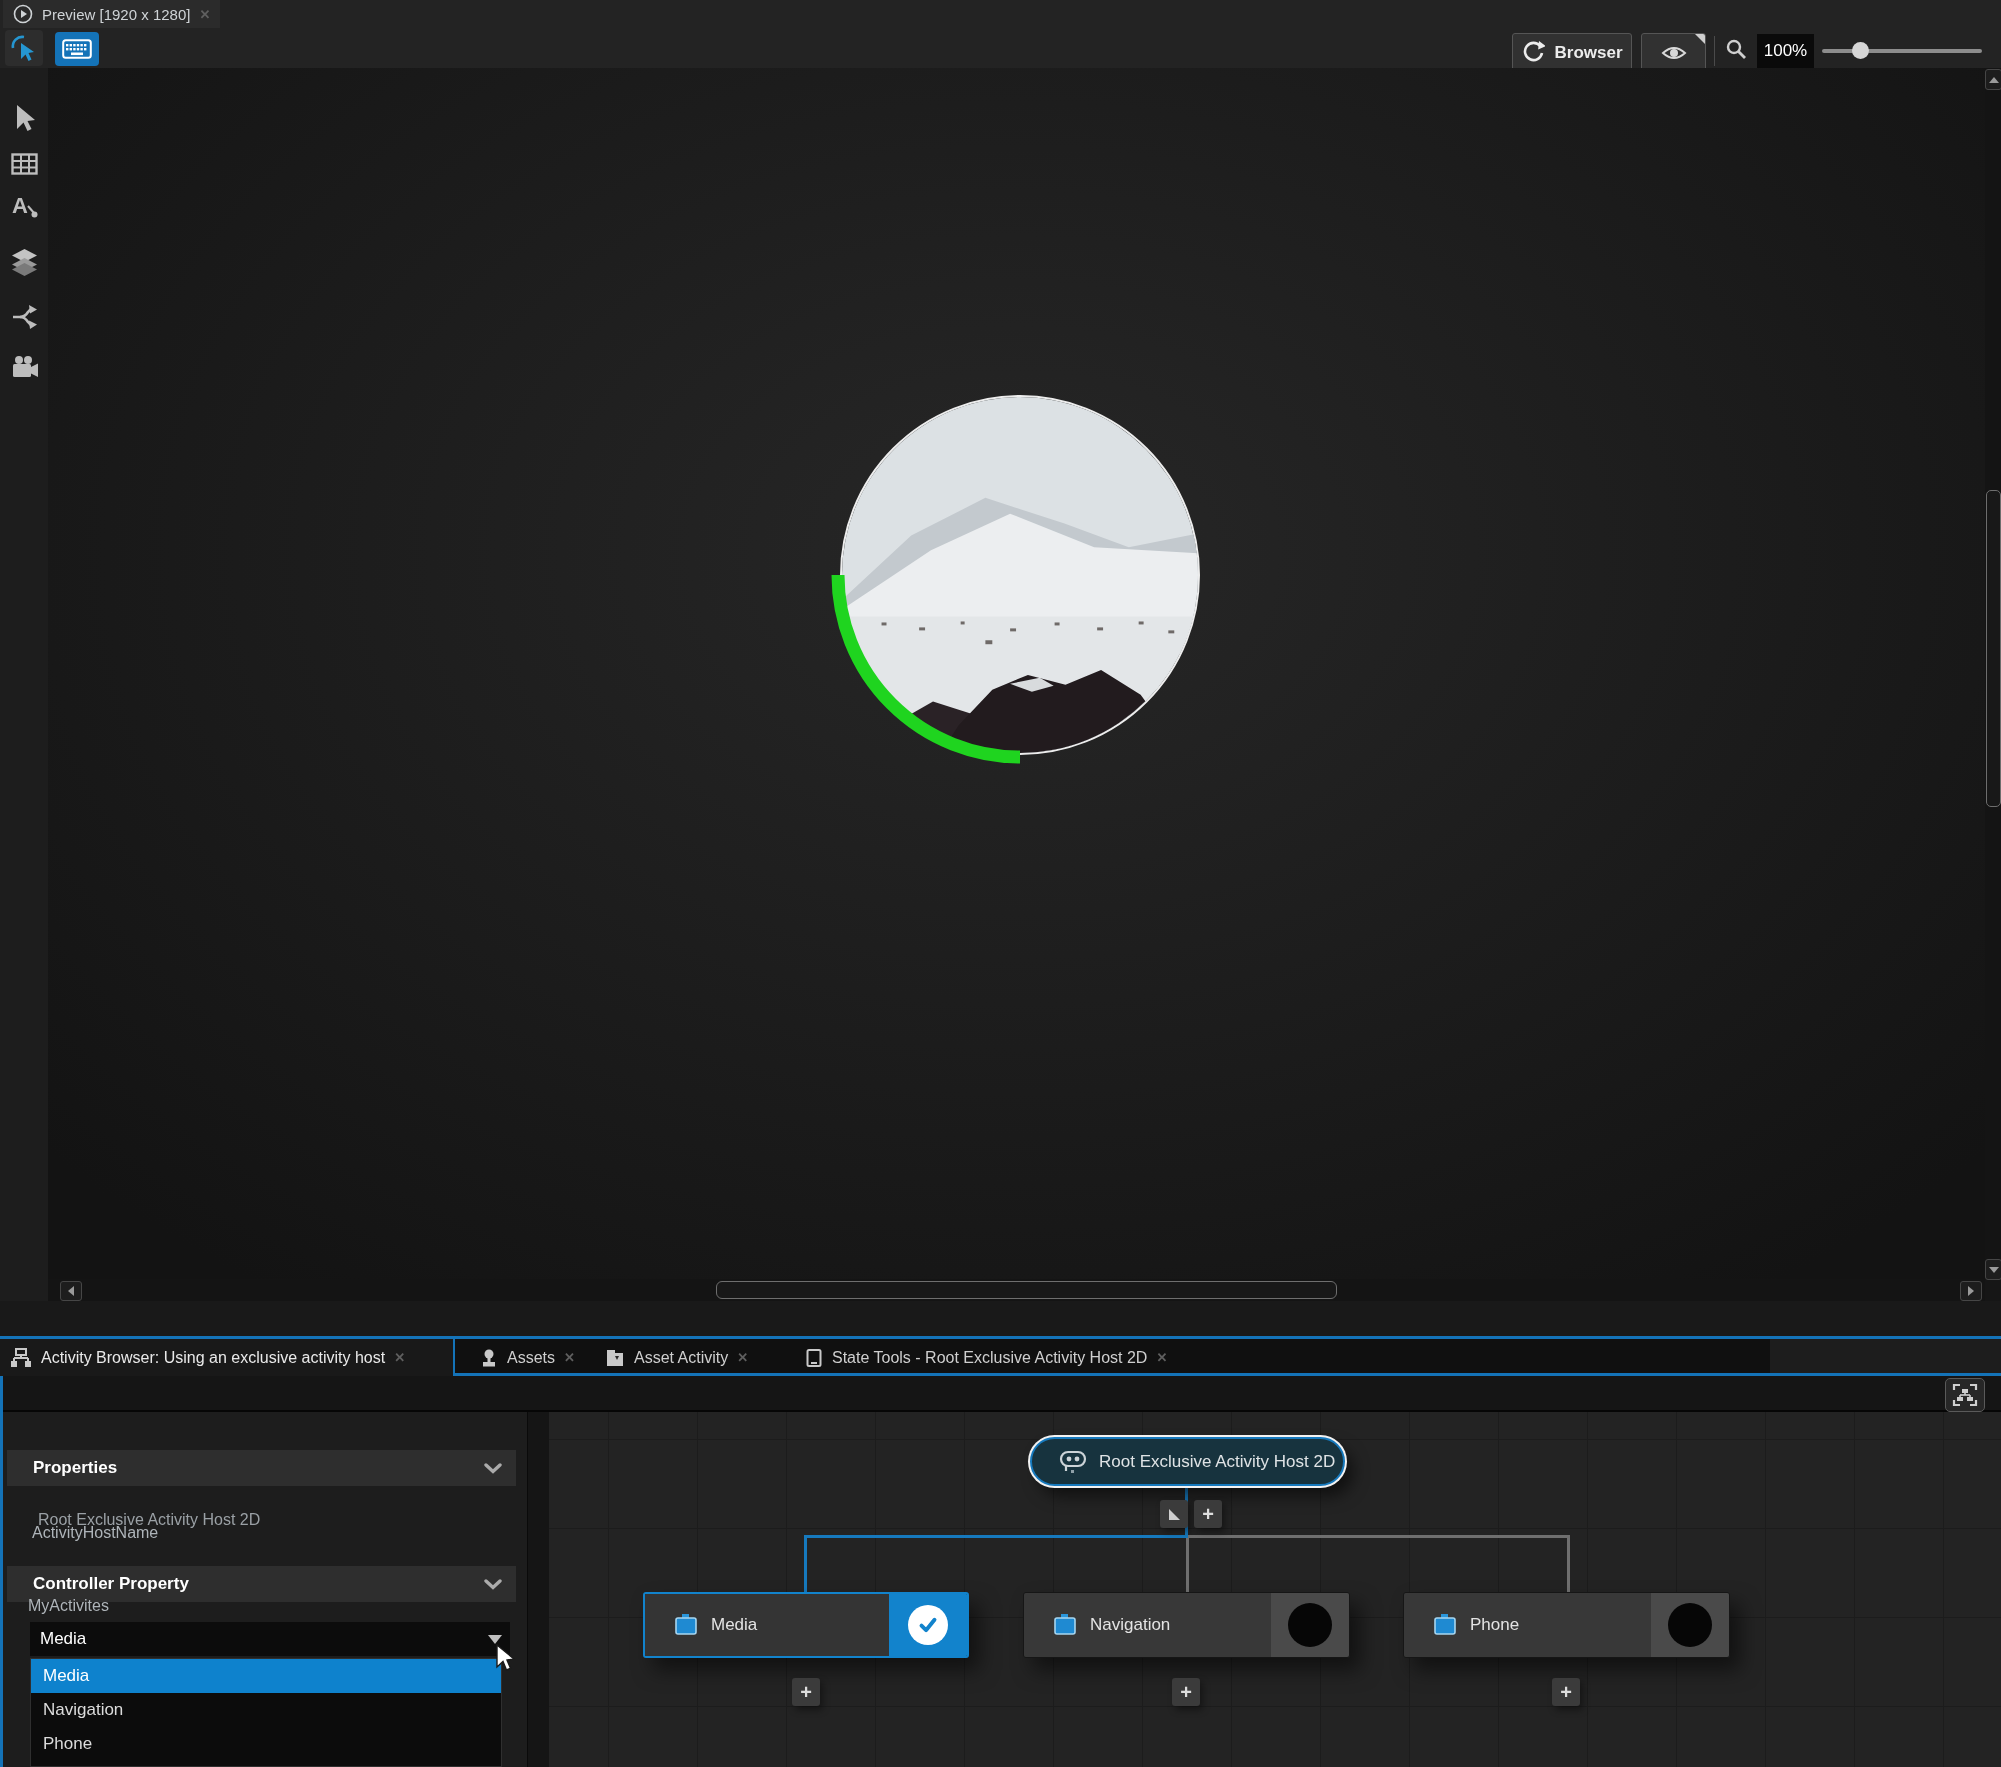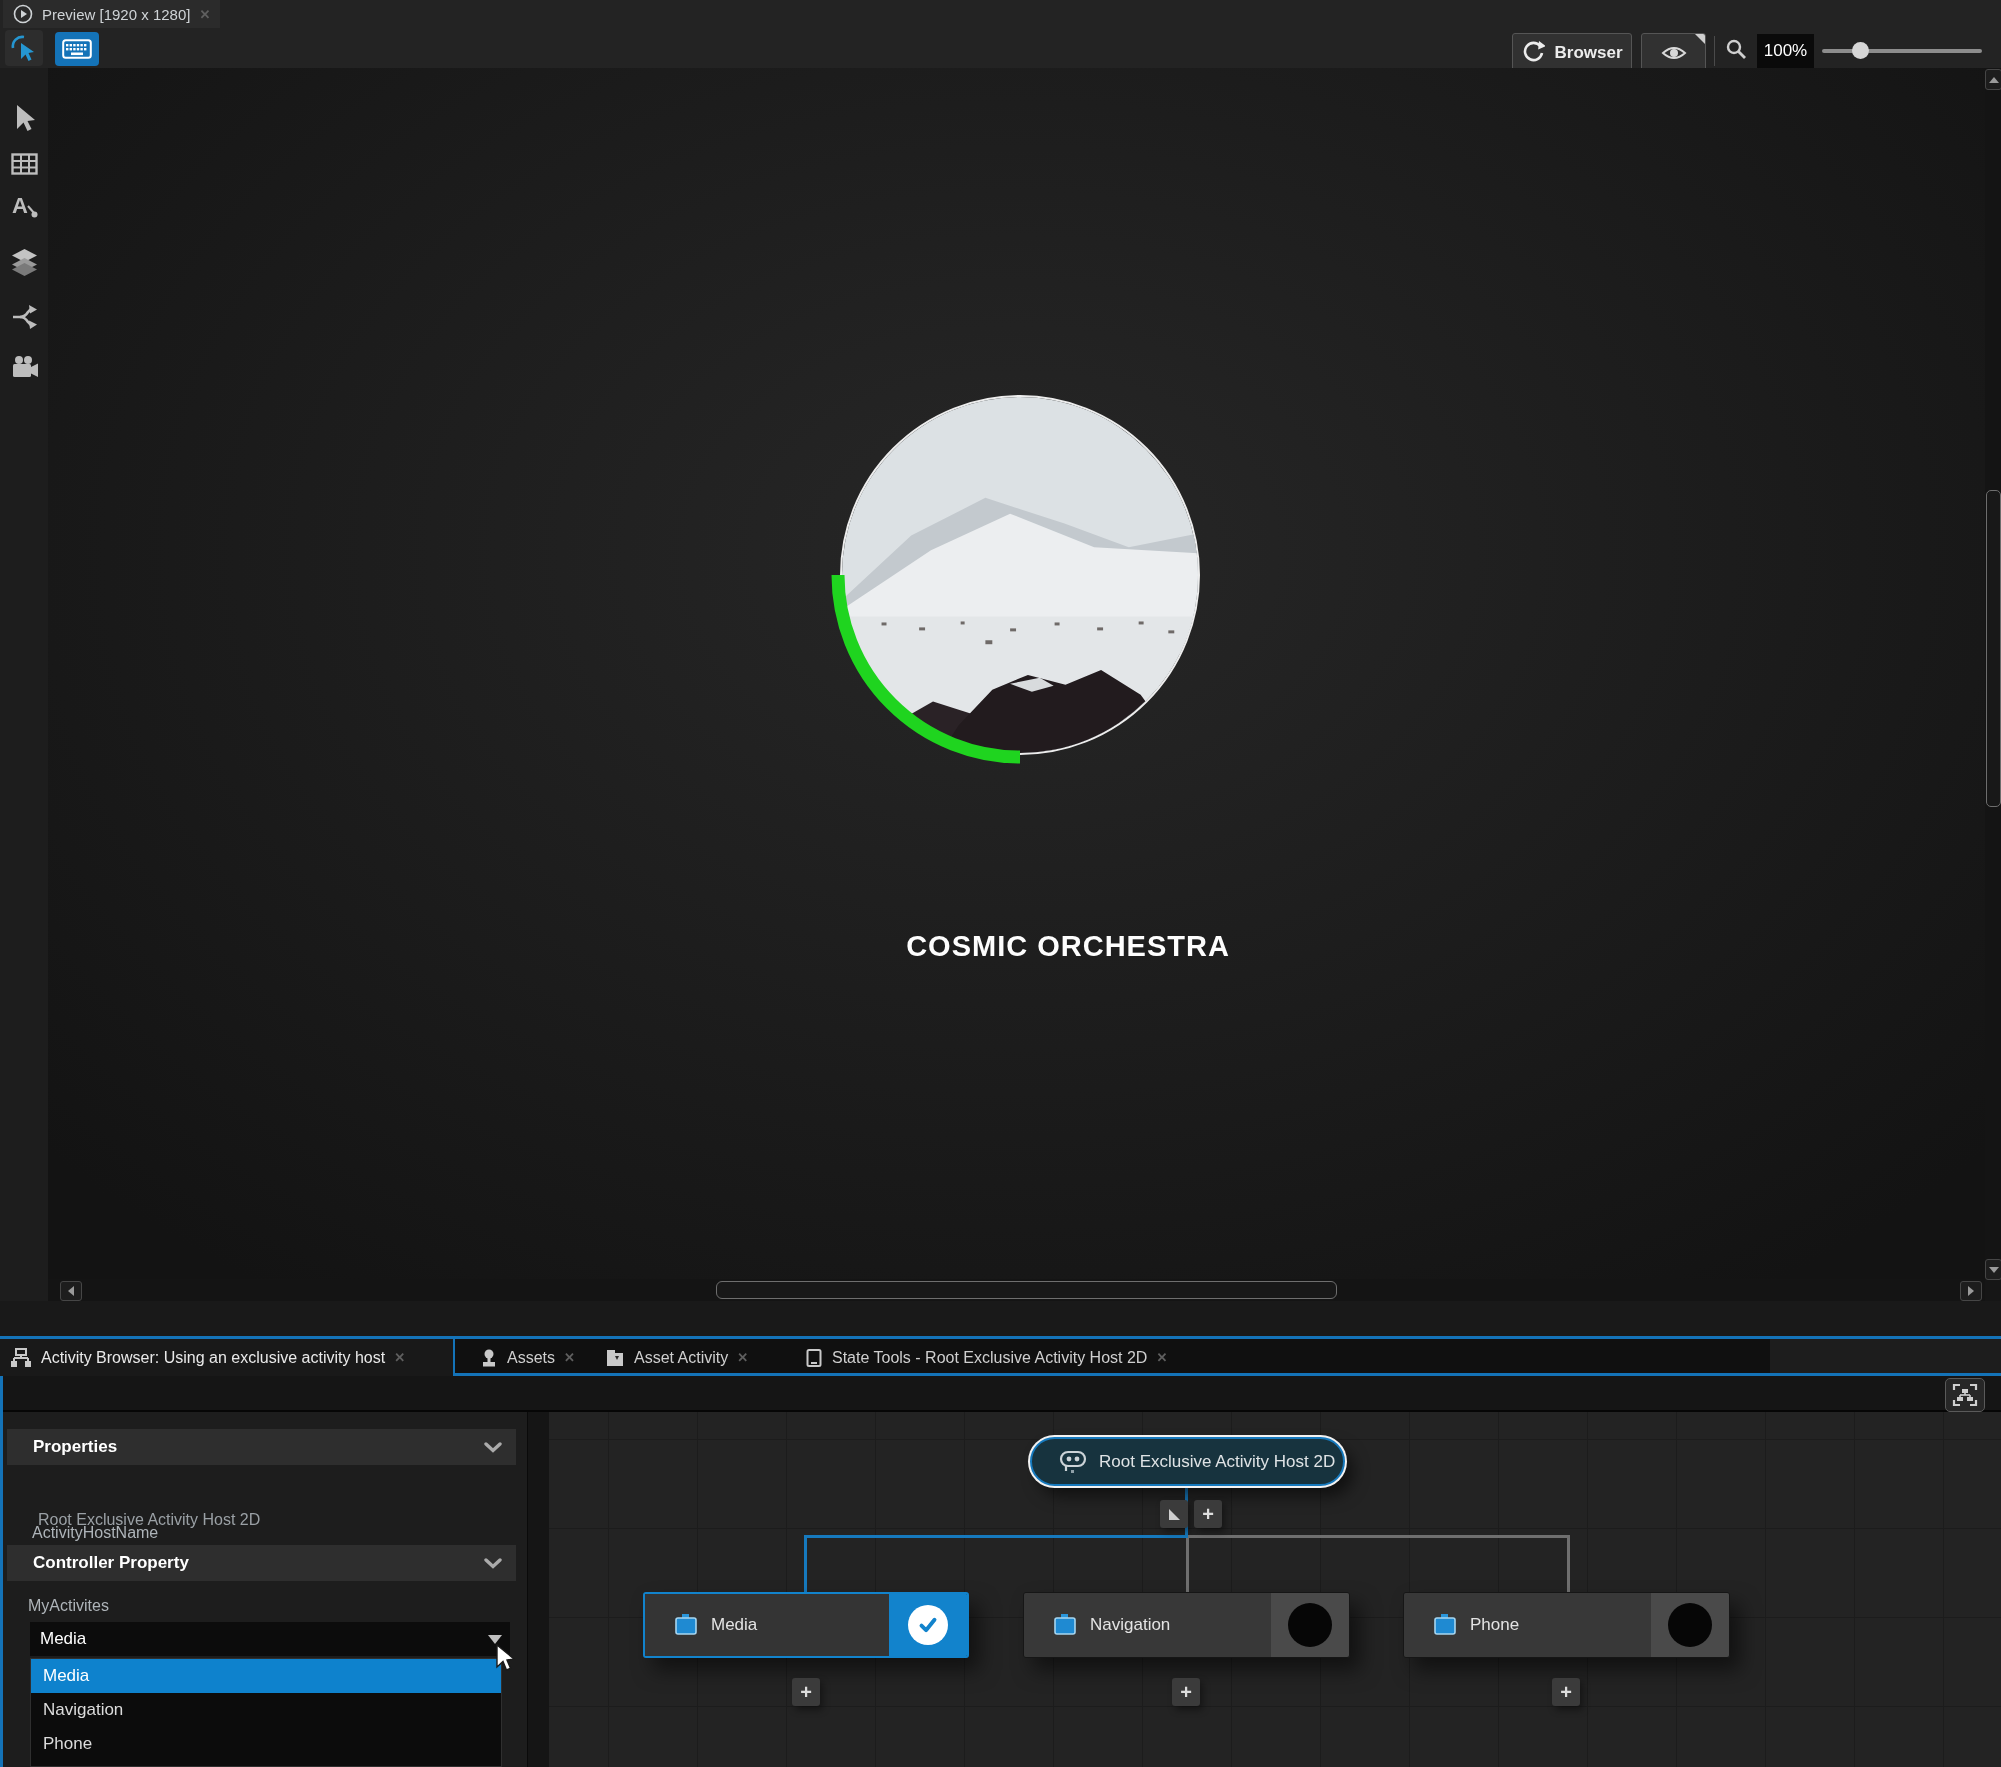--- a/index.html
+++ b/index.html
@@ -46,21 +46,21 @@
   
   .bpanel{left:0;top:1336px;width:2001px;height:431px;background:#1d1d1d;border-top:3px solid #1473b8;border-left:3px solid #1473b8;box-sizing:border-box;}
   .btabs{left:0;top:1339px;width:1770px;height:37px;background:#101010;}
   .btab{position:absolute;top:0;height:37px;display:flex;align-items:center;gap:9px;padding:0 10px;box-sizing:border-box;font-size:16px;color:#cfcfcf;}
   .btab.active{background:#191919;border-right:2px solid #1473b8;color:#e9e9e9;}
   .btab-underline{position:absolute;top:34px;height:3px;background:#1473b8;}
   .ptoolbar{left:3px;top:1376px;width:1998px;height:36px;background:#151515;border-bottom:2px solid #060606;box-sizing:border-box;}
   .fit-btn{left:1945px;top:1378px;width:38px;height:32px;background:#272727;border:1px solid #5a5a5a;border-radius:5px;display:flex;align-items:center;justify-content:center;}
   
   .props{left:3px;top:1412px;width:524px;height:355px;background:#1d1d1d;}
-  .sec-hdr{position:absolute;left:7px;width:509px;height:36px;background:#2e2e2e;display:flex;align-items:center;justify-content:space-between;padding:0 14px 0 26px;box-sizing:border-box;font-size:17px;font-weight:bold;color:#fff;}
+  .sec-hdr{position:absolute;left:7px;width:509px;height:36px;background:#2e2e2e;display:flex;align-items:center;justify-content:space-between;padding:0 14px 0 26px;box-sizing:border-box;font-size:17px;font-weight:bold;color:#fff;margin-top:21px;}
   .plabel{position:absolute;font-size:16px;color:#aeb4b9;}
   .pvalue{position:absolute;font-size:16px;color:#9aa0a5;}
   .ddbox{left:30px;top:1622px;width:480px;height:34px;background:#0c0c0c;display:flex;align-items:center;justify-content:space-between;padding:0 8px 0 10px;box-sizing:border-box;font-size:17px;color:#fff;}
   .dd-tri{width:0;height:0;border-left:7px solid transparent;border-right:7px solid transparent;border-top:9px solid #c0c0c0;}
   .ddlist{left:30px;top:1658px;width:472px;height:109px;background:#0c0c0c;border:1px solid #2f2f2f;box-sizing:border-box;z-index:40;}
   .ddopt{height:34px;line-height:34px;padding-left:12px;font-size:17px;color:#dcdcdc;}
   .ddopt.sel{background:#0e82cd;color:#fff;}
   .props-gap{left:527px;top:1412px;width:22px;height:355px;background:#151515;border-left:1px solid #0a0a0a;}
   
   .graph{left:549px;top:1412px;width:1452px;height:355px;background:#232323;
@@ -203,21 +203,20 @@
             <rect x="145" y="246" width="7" height="4"></rect>
         </g>
         <polygon points="50,332 92,308 130,320 152,346 140,360 40,360" fill="#2a2226"></polygon>
         <polygon points="118,332 152,296 188,281 226,291 262,276 302,301 332,342 332,360 100,360" fill="#221b1e"></polygon>
         <polygon points="170,290 200,284 214,292 192,298" fill="#d8dbdd"></polygon>
       </svg>
     </div>
     <svg class="abs" style="left:782px;top:317px;" width="380" height="380" viewBox="0 0 380 380">
       <path d="M 8 190 A 182 182 0 0 0 190 372" fill="none" stroke="#1fd41f" stroke-width="13"></path>
     </svg>
-    <div class="abs song-artist">COSMIC ORCHESTRA</div>
   </div>
 
   <div class="abs vsb"></div>
   <div class="sb-btn" style="left:1985px;top:69px;width:15px;height:19px;">
       <div class="tri-up"></div>
     </div>
   <div class="abs vsb-thumb"></div>
   <div class="sb-btn" style="left:1985px;top:1259px;width:15px;height:19px;">
       <div class="tri-dn"></div>
     </div>

